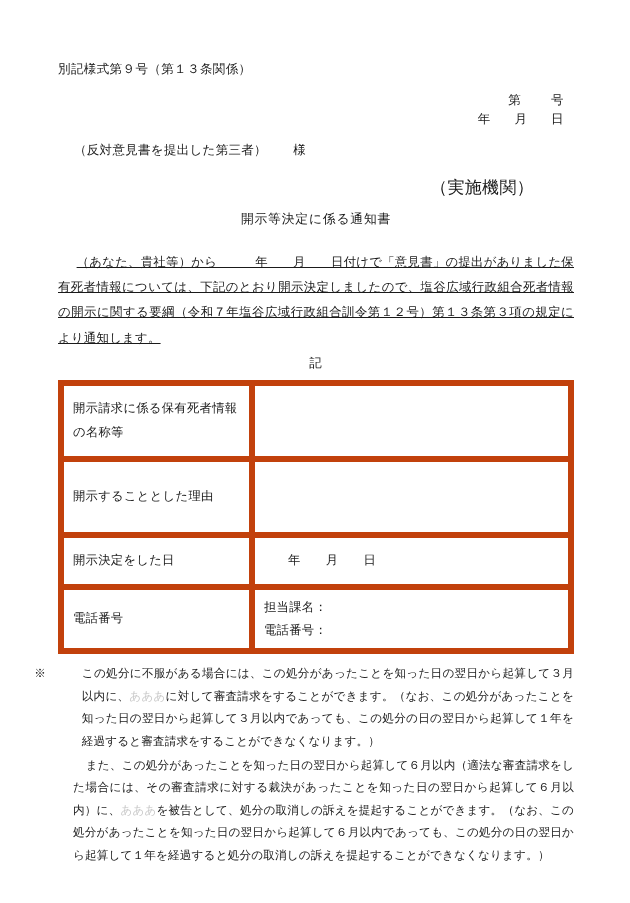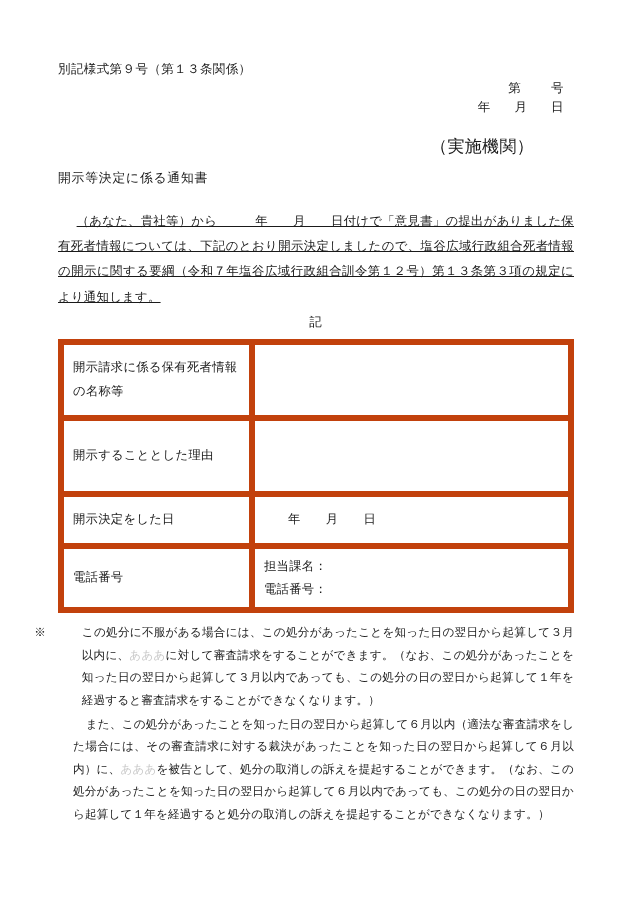--- a/index.html
+++ b/index.html
@@ -29,21 +29,21 @@
     width: 516px;
   }
 
   .form-no {
     font-size: 12.5px;
     letter-spacing: 0.4px;
     line-height: 1.5;
   }
 
   .doc-number {
-    margin-top: 0;
+    margin-top: 12px;
     text-align: right;
     font-size: 12.5px;
     line-height: 1.55;
     padding-right: 10px;
     letter-spacing: 0.4px;
   }
   .doc-date {
     text-align: right;
     font-size: 12.5px;
     line-height: 1.55;
@@ -64,20 +64,21 @@
   .agency {
     margin-top: 17px;
     text-align: right;
     font-size: 17px;
     padding-right: 40px;
     letter-spacing: 0.3px;
   }
 
   .doc-title {
     margin-top: 12px;
+    text-align: center;
     font-size: 12.8px;
     letter-spacing: 0.8px;
   }
 
   .body-para {
     margin-top: 22px;
     font-size: 12.4px;
     line-height: 2.05;
     text-align: justify;
     text-justify: inter-ideograph;
@@ -146,20 +147,23 @@
     <div class="form-no">別記様式第９号（第１３条関係）</div>
 
     <div class="doc-number">
       <span>第</span><span class="sp3"></span><span>号</span>
     </div>
 
     <div class="doc-date">
       <span>年</span><span class="sp2"></span><span>月</span><span class="sp2"></span><span>日</span>
     </div>
 
+    <div class="addressee">
+      <span>（反対意見書を提出した第三者）</span><span class="honorific">様</span>
+    </div>
 
     <div class="agency">（実施機関）</div>
 
     <div class="doc-title">開示等決定に係る通知書</div>
 
     <div class="body-para"><span class="indent"></span><span>（あなた、貴社等）から　　　年　　月　　日付けで「意見書」の提出がありました保有死者情報については、下記のとおり開示決定しましたので、塩谷広域行政組合死者情報の開示に関する要綱（令和７年塩谷広域行政組合訓令第１２号）第１３条第３項の規定により通知します。</span></div>
 
     <div class="kiji">記</div>
 
     <table class="form-table">

